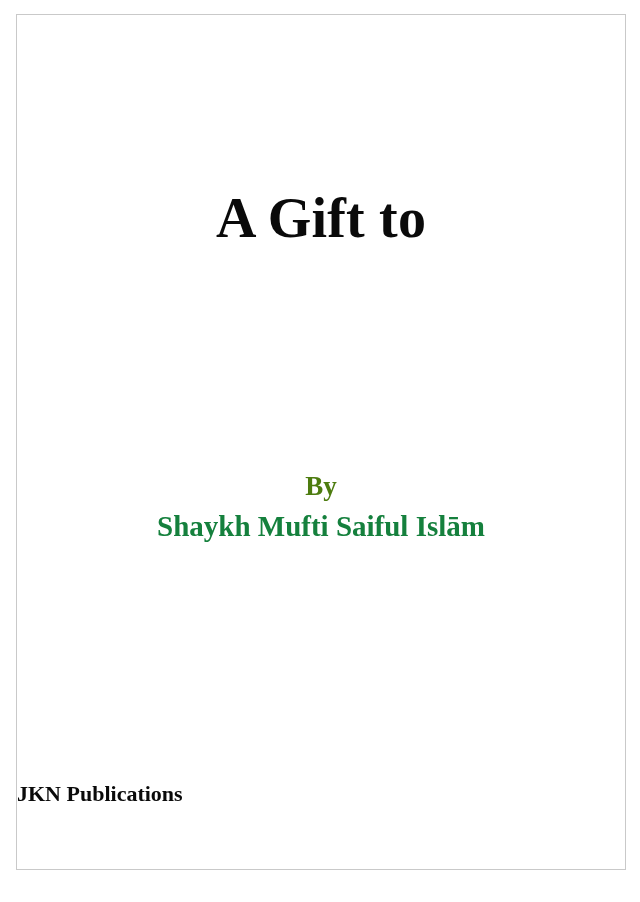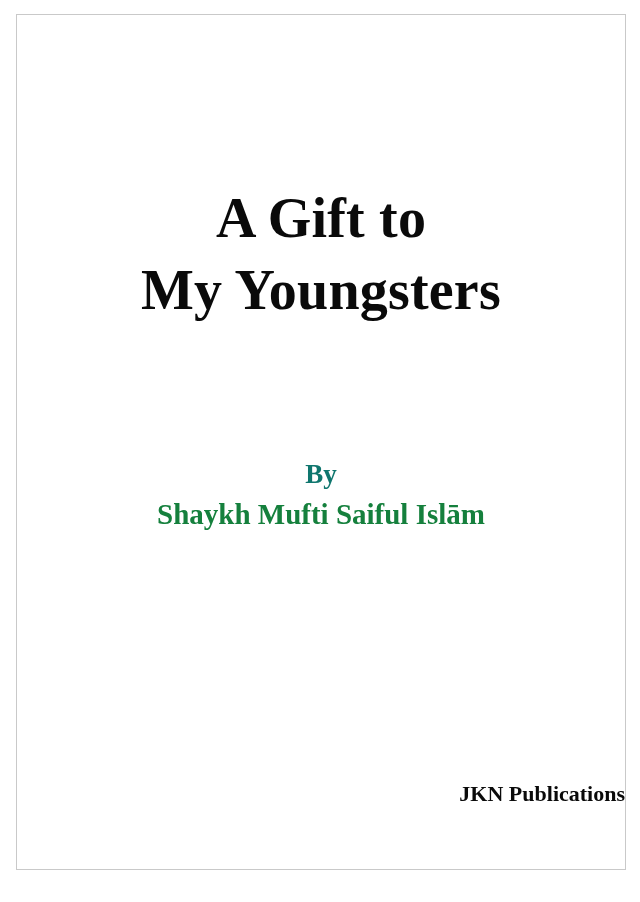--- a/index.html
+++ b/index.html
@@ -51,53 +51,53 @@
     left: 0;
     right: 0;
     top: 440px;
     text-align: center;
   }
   .byline-by {
     font-family: "Liberation Serif", serif;
     font-weight: bold;
     font-size: 27px;
     line-height: 1.45;
-    color: #0f766e;
+    color: #4d7c0f;
+    margin-top: 12px;
   }
   .byline-author {
     font-family: "Liberation Serif", serif;
     font-weight: bold;
     font-size: 29px;
     line-height: 1.38;
     color: #15803d;
   }
   .publisher-block {
     position: absolute;
     left: 0;
     right: 0;
     top: 765px;
-    text-align: right;
+    text-align: left;
   }
   .publisher {
     font-family: "Liberation Serif", serif;
     font-weight: bold;
     font-size: 22px;
     line-height: 1.3;
     color: #0a0a0a;
   }
 </style>
 </head>
 <body>
 
 <div class="page">
   <div class="page-sheet">
 
     <div class="title-block">
       <div class="title-line">A Gift to</div>
-      <div class="title-line">My Youngsters</div>
     </div>
 
     <div class="byline-block">
       <div class="byline-by">By</div>
       <div class="byline-author">Shaykh Mufti Saiful Islām</div>
     </div>
 
     <div class="publisher-block">
       <div class="publisher">JKN Publications</div>
     </div>

